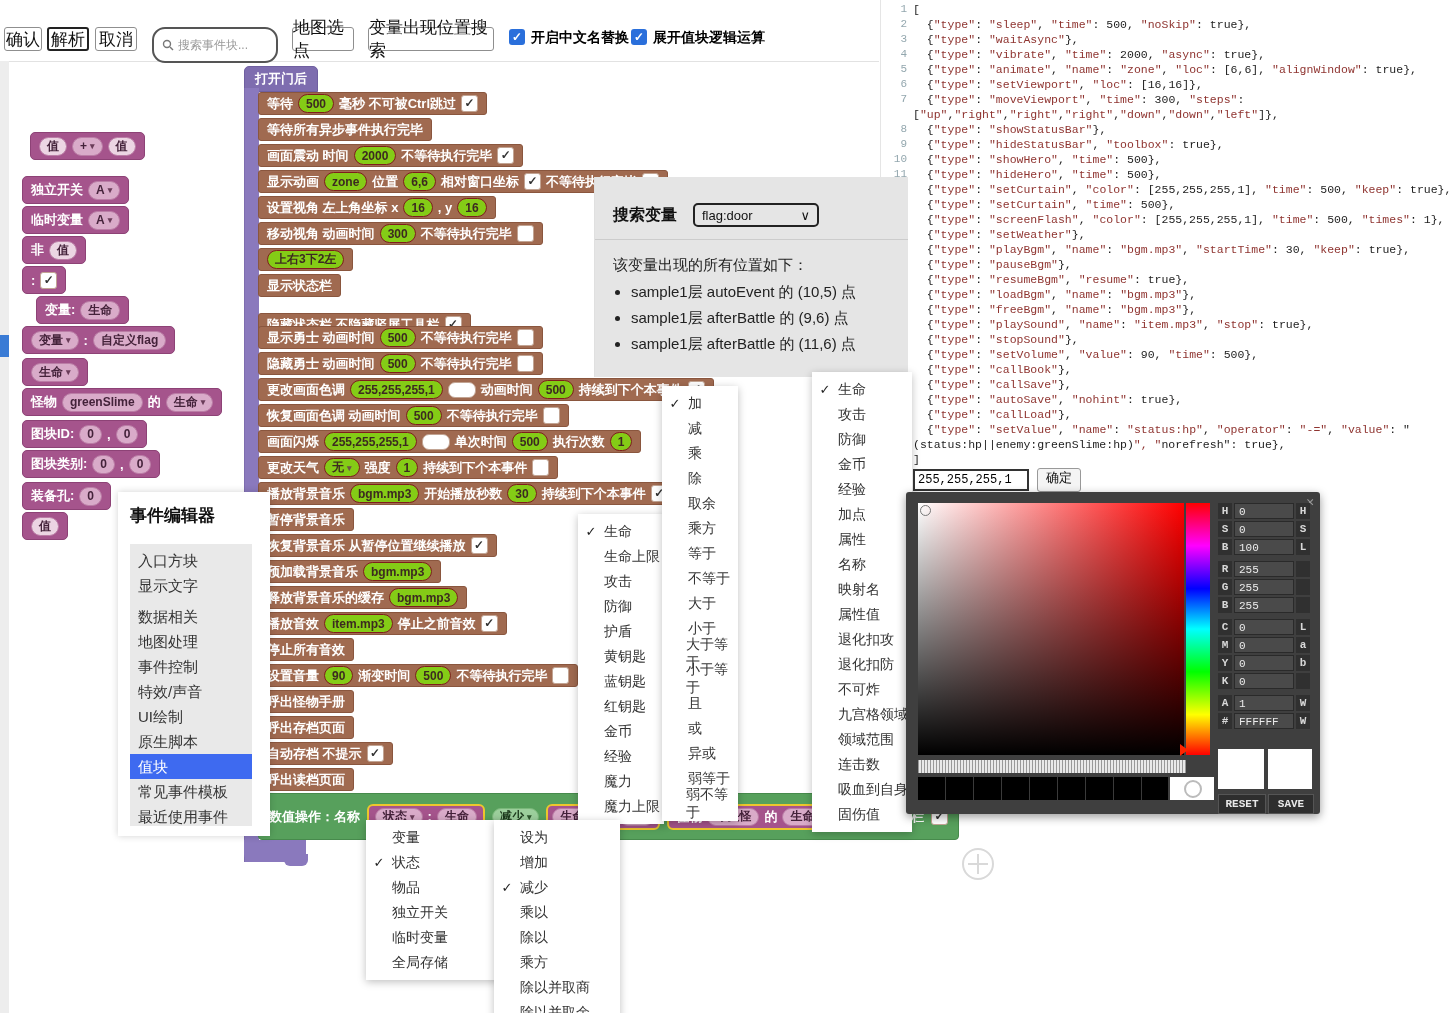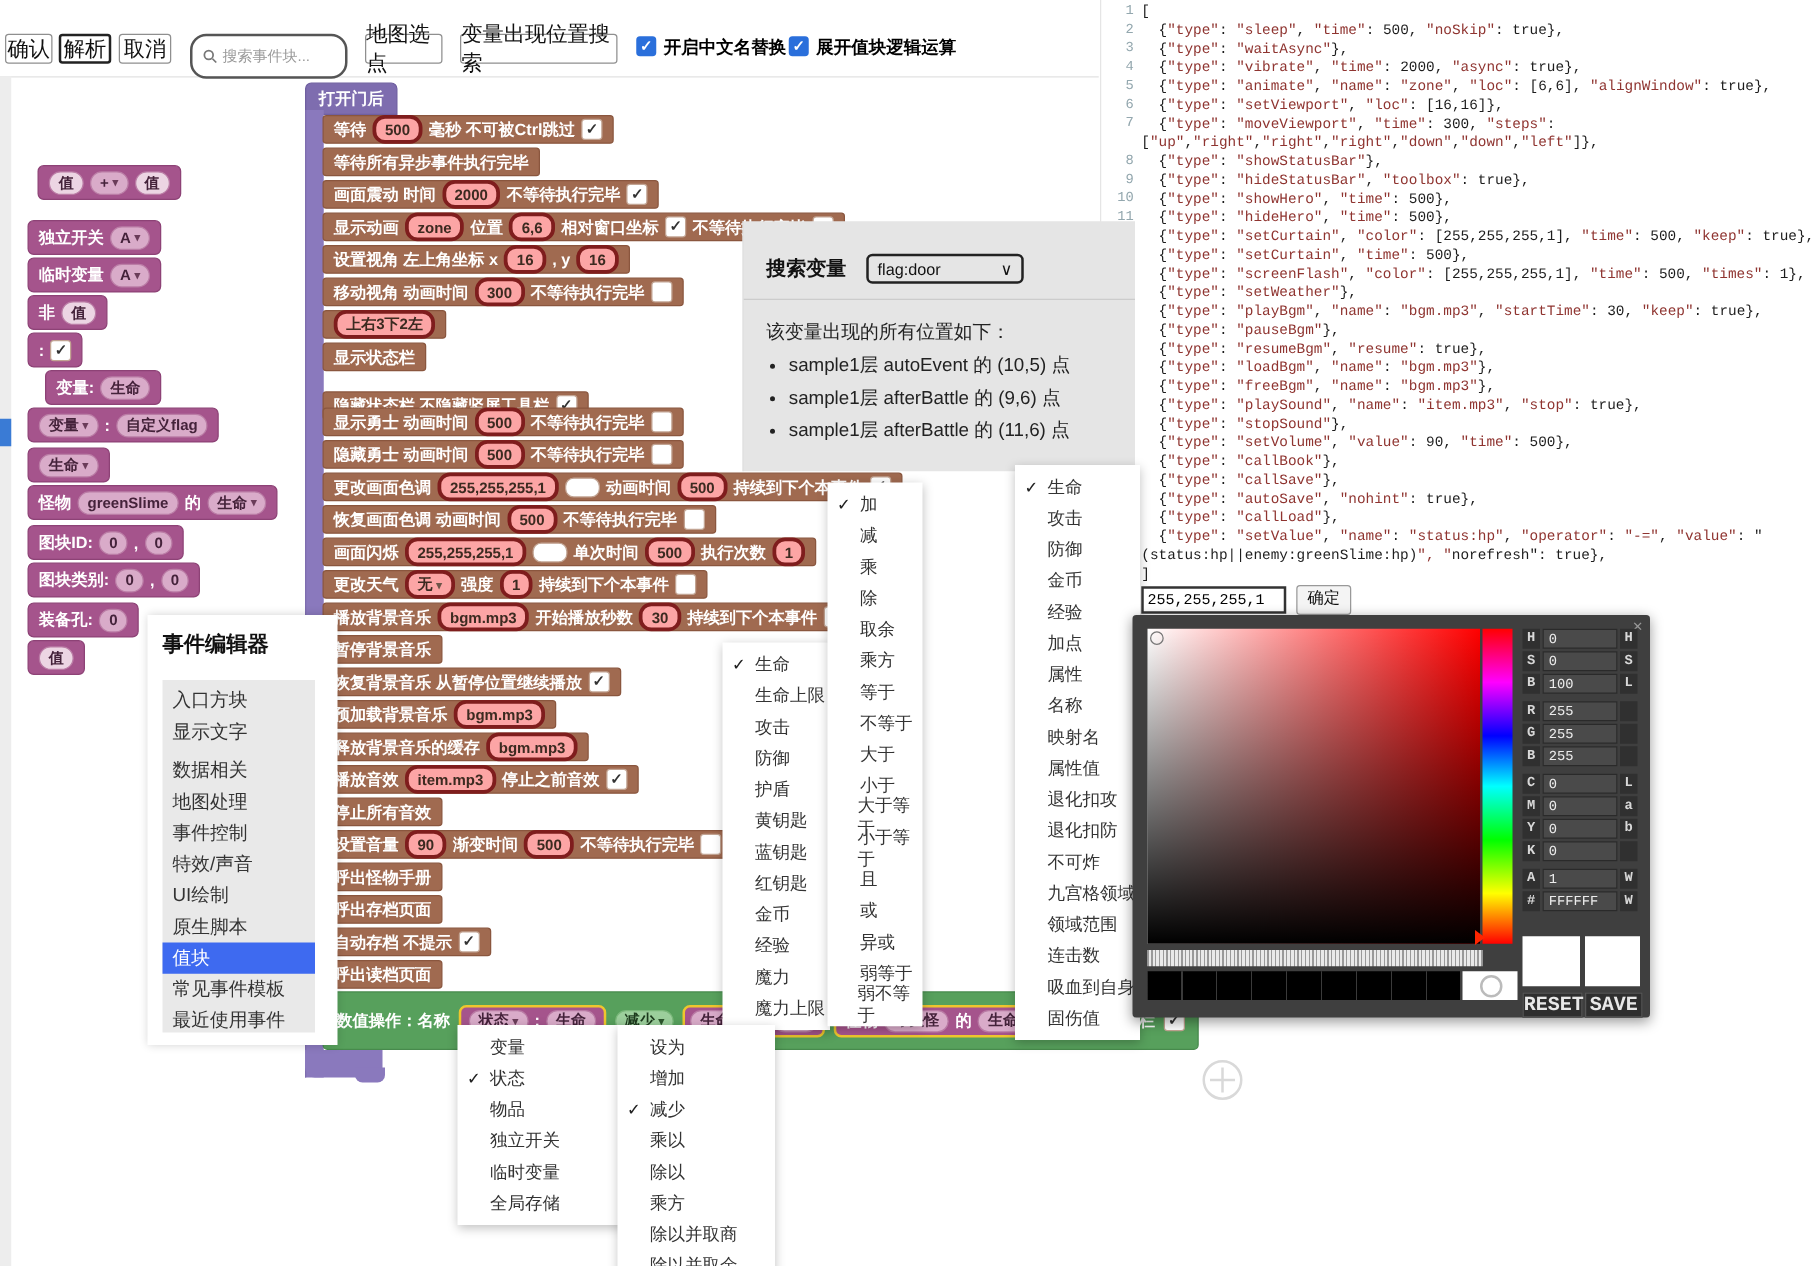--- a/index.html
+++ b/index.html
@@ -19,21 +19,21 @@
   
   .vtrack{position:absolute;left:0;top:61px;width:9px;height:952px;background:#ededed;}
   .vthumb{position:absolute;left:0;top:274px;width:9px;height:22px;background:#3a7bd5;}
   
   .pblock{position:absolute;background:#a5548c;border:1px solid #8d4276;border-radius:5px;color:#fff;
           display:inline-flex;align-items:center;gap:5px;padding:2px 8px;font-size:13px;font-weight:bold;height:22px;}
   .pblock .bk-pill{background:#d9abc9;border:1px solid #bb7da6;color:#44223a;}
   .pblock .bk-pill.light{background:#ecd5e3;}
   
   .bk-t{white-space:nowrap;}
-  .bk-pill{display:inline-flex;align-items:center;background:#fca5a5;border:3px solid #7f1d1d;border-radius:10px;
+  .bk-pill{display:inline-flex;align-items:center;background:#84cc16;border:1px solid #7f1d1d;border-radius:10px;
            padding:0 7px;height:17px;font-size:12px;font-weight:bold;color:#3c2a20;white-space:nowrap;}
   .bk-pill.drop::after{content:"▾";font-size:9px;margin-left:3px;color:#6d5548;}
   .pblock .bk-pill.drop::after{color:#6a3c59;}
   .bk-check{display:inline-block;width:15px;height:15px;background:#fff;border:1px solid #c2a493;border-radius:3px;
             font-size:12px;line-height:14px;text-align:center;color:#333;font-weight:bold;}
   .bk-check.on::before{content:"✓";}
   .bk-swatch{display:inline-block;width:26px;height:14px;background:#fff;border:1px solid #c2a493;border-radius:7px;}
   
   .hat{position:absolute;left:244px;top:66px;width:72px;height:24px;background:#7e6daf;border:1px solid #6f5fa0;
        border-radius:5px 5px 0 0;color:#fff;font-size:13px;font-weight:bold;display:flex;align-items:center;justify-content:center;}
@@ -103,21 +103,21 @@
   .memcirc{position:absolute;left:278px;top:288px;width:14px;height:14px;border:2px solid #bbb;border-radius:50%;background:#fff;}
   .fields{position:absolute;left:312px;top:11px;width:96px;}
   .frow{display:flex;align-items:center;margin-bottom:2px;}
   .frow.gap{margin-top:6px;}
   .fl{width:14px;height:16px;background:#303030;color:#d8d8d8;font-size:11px;font-weight:bold;text-align:center;line-height:16px;flex:none;}
   .fv{width:60px;height:16px;background:#4a4a4a;border:1px solid #2a2a2a;color:#ececec;font-size:11px;line-height:16px;
       padding-left:4px;margin:0 2px;box-sizing:border-box;overflow:hidden;}
   .fr{width:14px;height:16px;background:#303030;color:#d8d8d8;font-size:11px;font-weight:bold;text-align:center;line-height:16px;flex:none;}
   .swatch2{position:absolute;top:257px;height:40px;background:#fff;}
   .pbtn{position:absolute;top:302px;height:18px;background:#2e2e2e;border:1px solid #555;color:#e8e8e8;
-        font-size:16px;font-weight:bold;text-align:center;line-height:18px;}
+        font-size:11px;font-weight:bold;text-align:center;line-height:18px;}
   .pclose{position:absolute;right:6px;top:2px;color:#999;font-size:13px;}
   
   .zoomctl{position:absolute;left:962px;top:848px;width:32px;height:32px;border:2px solid #d9d9d9;border-radius:50%;box-sizing:border-box;}
   .zoomctl::before{content:"";position:absolute;left:4px;top:13px;width:20px;height:2px;background:#d9d9d9;}
   .zoomctl::after{content:"";position:absolute;left:13px;top:4px;width:2px;height:20px;background:#d9d9d9;}
 </style>
 </head>
 <body>
 
 <div id="app">

